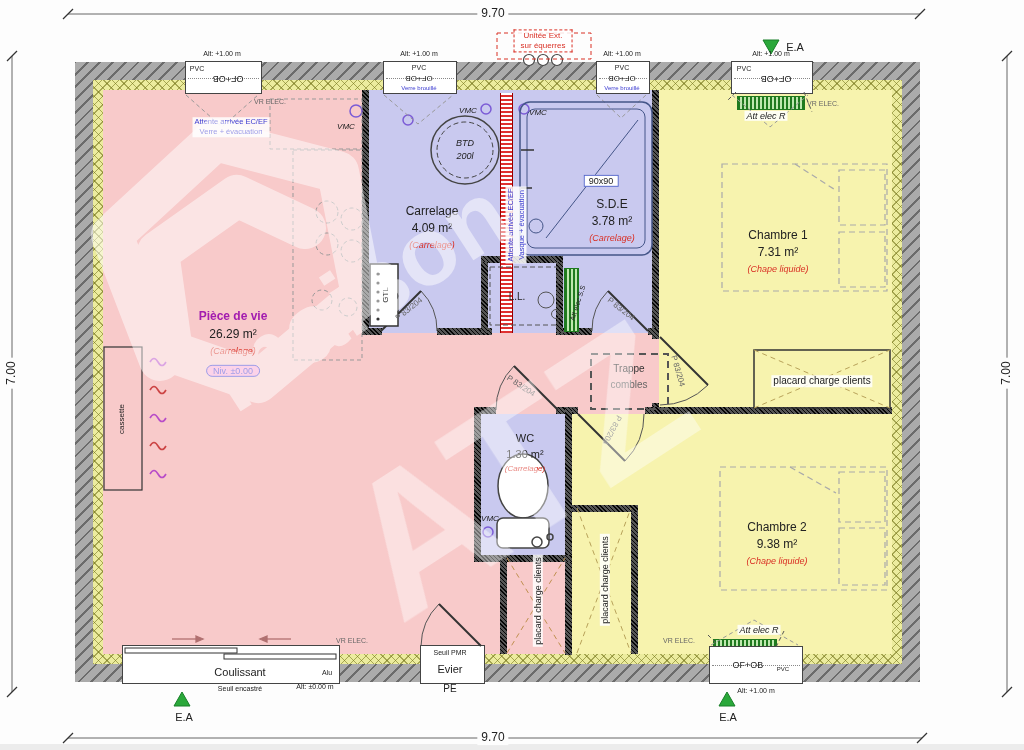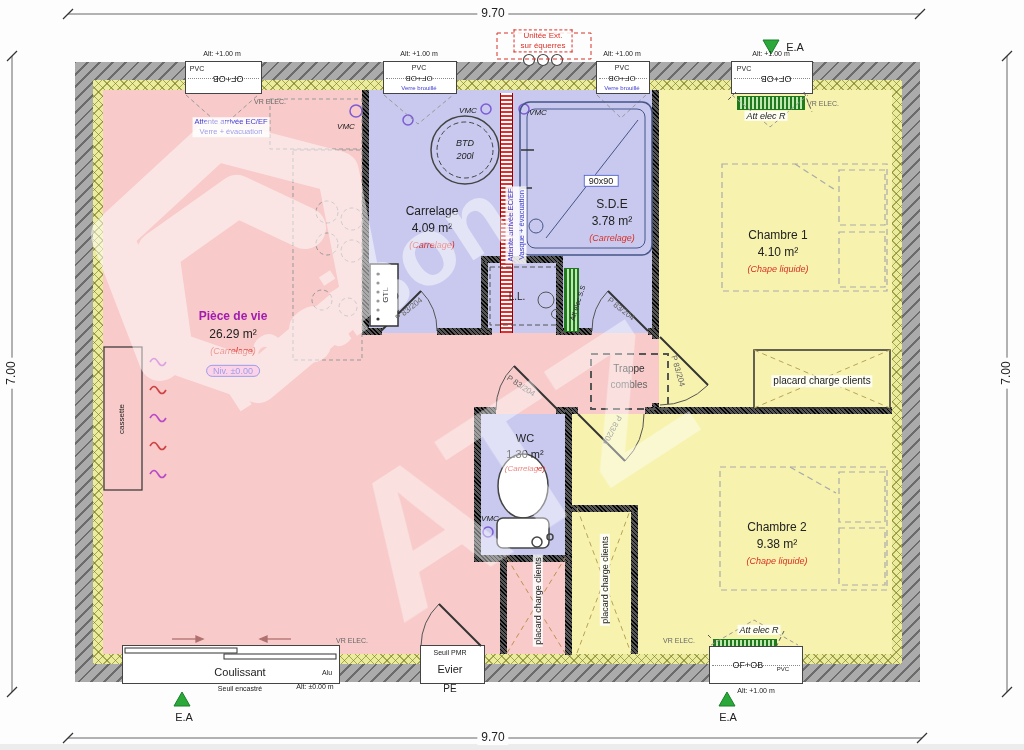--- a/index.html
+++ b/index.html
@@ -146,21 +146,21 @@
 
   <div class="lbl t12" style="left:432px;top:212px;">Carrelage</div>
   <div class="lbl t12" style="left:432px;top:229px;">4.09 m²</div>
   <div class="lbl t9 red italic" style="left:432px;top:245px;">(Carrelage)</div>
 
   <div class="lbl t12" style="left:612px;top:205px;">S.D.E</div>
   <div class="lbl t12" style="left:612px;top:222px;">3.78 m²</div>
   <div class="lbl t9 red italic" style="left:612px;top:238px;">(Carrelage)</div>
 
   <div class="lbl t12" style="left:778px;top:236px;">Chambre 1</div>
-  <div class="lbl t12" style="left:778px;top:253px;">4.10 m²</div>
+  <div class="lbl t12" style="left:778px;top:253px;">7.31 m²</div>
   <div class="lbl t9 red italic" style="left:778px;top:269px;">(Chape liquide)</div>
 
   <div class="lbl t11" style="left:525px;top:438px;">WC</div>
   <div class="lbl t11" style="left:525px;top:454px;">1.30 m²</div>
   <div class="lbl t8 red italic" style="left:525px;top:469px;">(Carrelage)</div>
 
   <div class="lbl t12" style="left:777px;top:528px;">Chambre 2</div>
   <div class="lbl t12" style="left:777px;top:545px;">9.38 m²</div>
   <div class="lbl t9 red italic" style="left:777px;top:561px;">(Chape liquide)</div>
 

